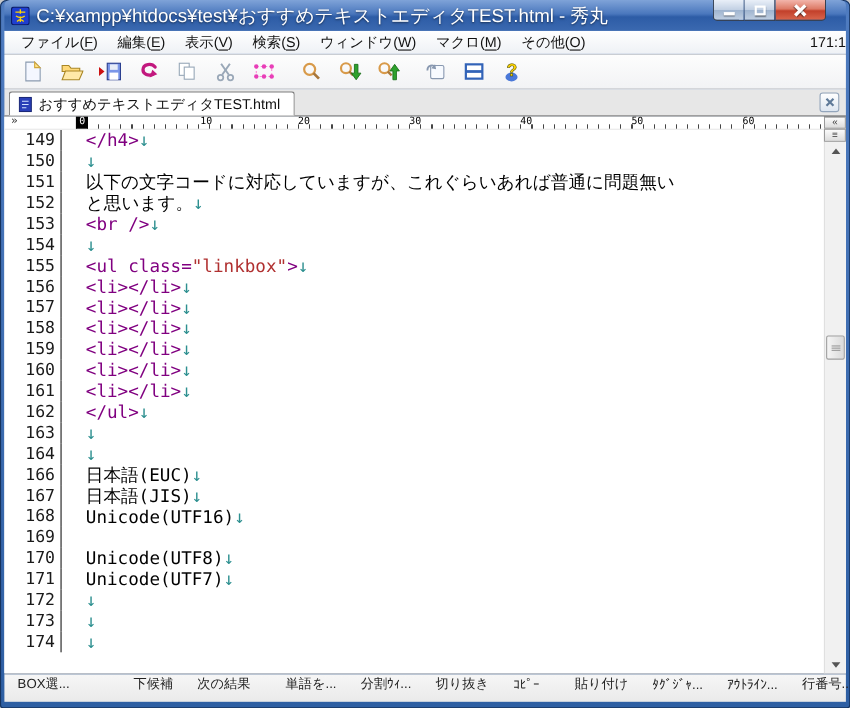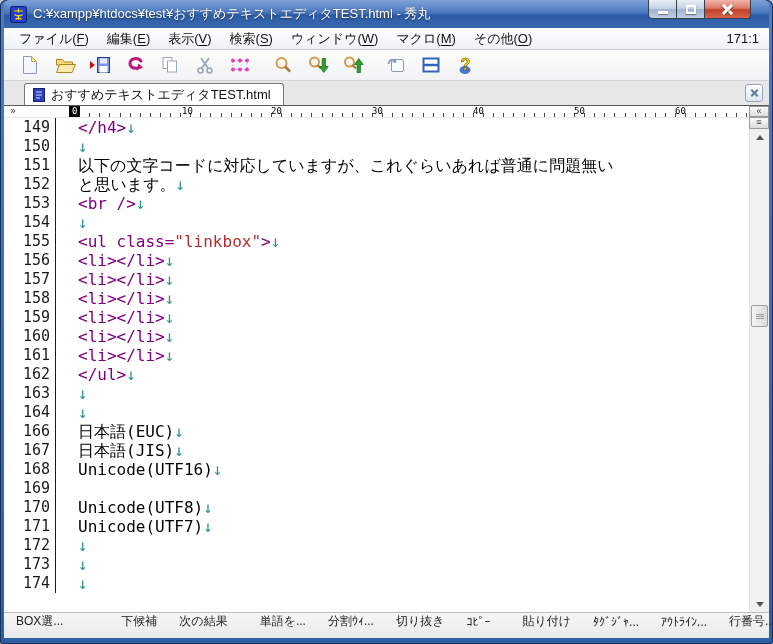--- a/index.html
+++ b/index.html
@@ -9,50 +9,50 @@
     background:linear-gradient(180deg,#4f7cc0,#2e5fa3);
     border-radius:6px 6px 3px 3px;
     padding:0 4px 6px 4px; overflow:hidden;
     box-shadow:inset 0 0 0 1px #16335e; }
 
   
   .titlebar { height:28px; display:flex; align-items:center; gap:6px; padding:0 6px;
     background:linear-gradient(180deg,#7fa3d8 0%,#4a77bd 45%,#2d5ca6 55%,#3b69b0 100%);
     border-radius:5px 5px 0 0; position:relative; }
   .app-icon { width:17px; height:17px; flex:none; }
-  .title-text { color:#fff; font-size:13px; text-shadow:0 1px 2px rgba(0,0,0,.55); white-space:nowrap; overflow:hidden;text-align:center; }
+  .title-text { color:#fff; font-size:17px; text-shadow:0 1px 2px rgba(0,0,0,.55); white-space:nowrap; overflow:hidden;text-align:center; }
   .winbtns { position:absolute; right:18px; top:0; display:flex; }
   .winbtn { height:19px; border:1px solid #37404f; border-top:none; display:flex; align-items:center; justify-content:center;
     background:linear-gradient(180deg,#e9eff8 0%,#c3d1e4 48%,#9fb4cf 52%,#c0cfe2 100%); }
   .winbtn.min { width:29px; border-radius:0 0 0 4px; }
   .winbtn.max { width:28px; border-left:none; }
   .winbtn.close { width:46px; border-left:none; border-radius:0 0 4px 0;
     background:linear-gradient(180deg,#f2b5ab 0%,#dd7a66 45%,#c2402b 55%,#d8654c 100%); }
   .glyph-min { width:10px; height:3px; background:#fff; box-shadow:0 1px 1px rgba(0,0,0,.4); margin-top:6px; }
   .glyph-max { width:10px; height:9px; border:2px solid #fff; box-shadow:0 1px 1px rgba(0,0,0,.4); }
   .glyph-x { position:relative; width:13px; height:13px; }
   .glyph-x i { position:absolute; left:0; top:5px; width:13px; height:3px; background:#fff; box-shadow:0 1px 1px rgba(0,0,0,.45); }
   .glyph-x i:first-child { transform:rotate(45deg); }
   .glyph-x i:last-child  { transform:rotate(-45deg); }
 
   
   .menubar { height:22px; background:linear-gradient(180deg,#ffffff,#eef1f5); border-bottom:1px solid #c9cdd3;
     display:flex; align-items:center; font-size:13px; color:#111; padding-left:6px; }
   .menu-item { padding:2px 9px; white-space:nowrap; cursor:default; }
   .menu-item u { text-underline-offset:2px; }
-  .cursor-pos { margin-left:auto; padding-right:10px; font-size:13px; }
+  .cursor-pos { margin-left:auto; font-size:13px; }
 
   
   .toolbar { height:31px; background:linear-gradient(180deg,#fdfdfd,#f2f3f5); border-bottom:1px solid #d4d6da;
     display:flex; align-items:center; padding-left:14px; }
   .tbtn { width:24px; height:24px; margin-right:11px; display:flex; align-items:center; justify-content:center; border-radius:3px; }
   .tbtn svg { display:block; }
 
   
-  .tabbar { height:25px; background:#e7e7e7; border-bottom:1px solid #585858; position:relative; display:flex; align-items:flex-end; padding-left:20px; }
+  .tabbar { height:25px; background:#e7e7e7; border-bottom:1px solid #585858; position:relative; display:flex; align-items:flex-end; padding-left:4px; }
   .tab { height:22px; background:#fff; border:1px solid #7c7c7c; border-bottom:none; border-radius:3px 3px 0 0;
     display:flex; align-items:center; gap:6px; padding:0 12px 0 8px; font-size:13px; color:#111; }
   .tab-close { position:absolute; right:6px; top:3px; width:18px; height:18px; border:1px solid #93a5bb; border-radius:3px;
     background:linear-gradient(180deg,#ffffff,#dde6f0); display:flex; align-items:center; justify-content:center; }
   .tab-close .glyph-x { width:9px; height:9px; }
   .tab-close .glyph-x i { width:9px; height:2px; top:3.5px; background:#5f7a99; box-shadow:none; }
 
   
   .main { height:506px; display:flex; background:#fff; }
   .leftcol { width:745px; display:flex; flex-direction:column; }

